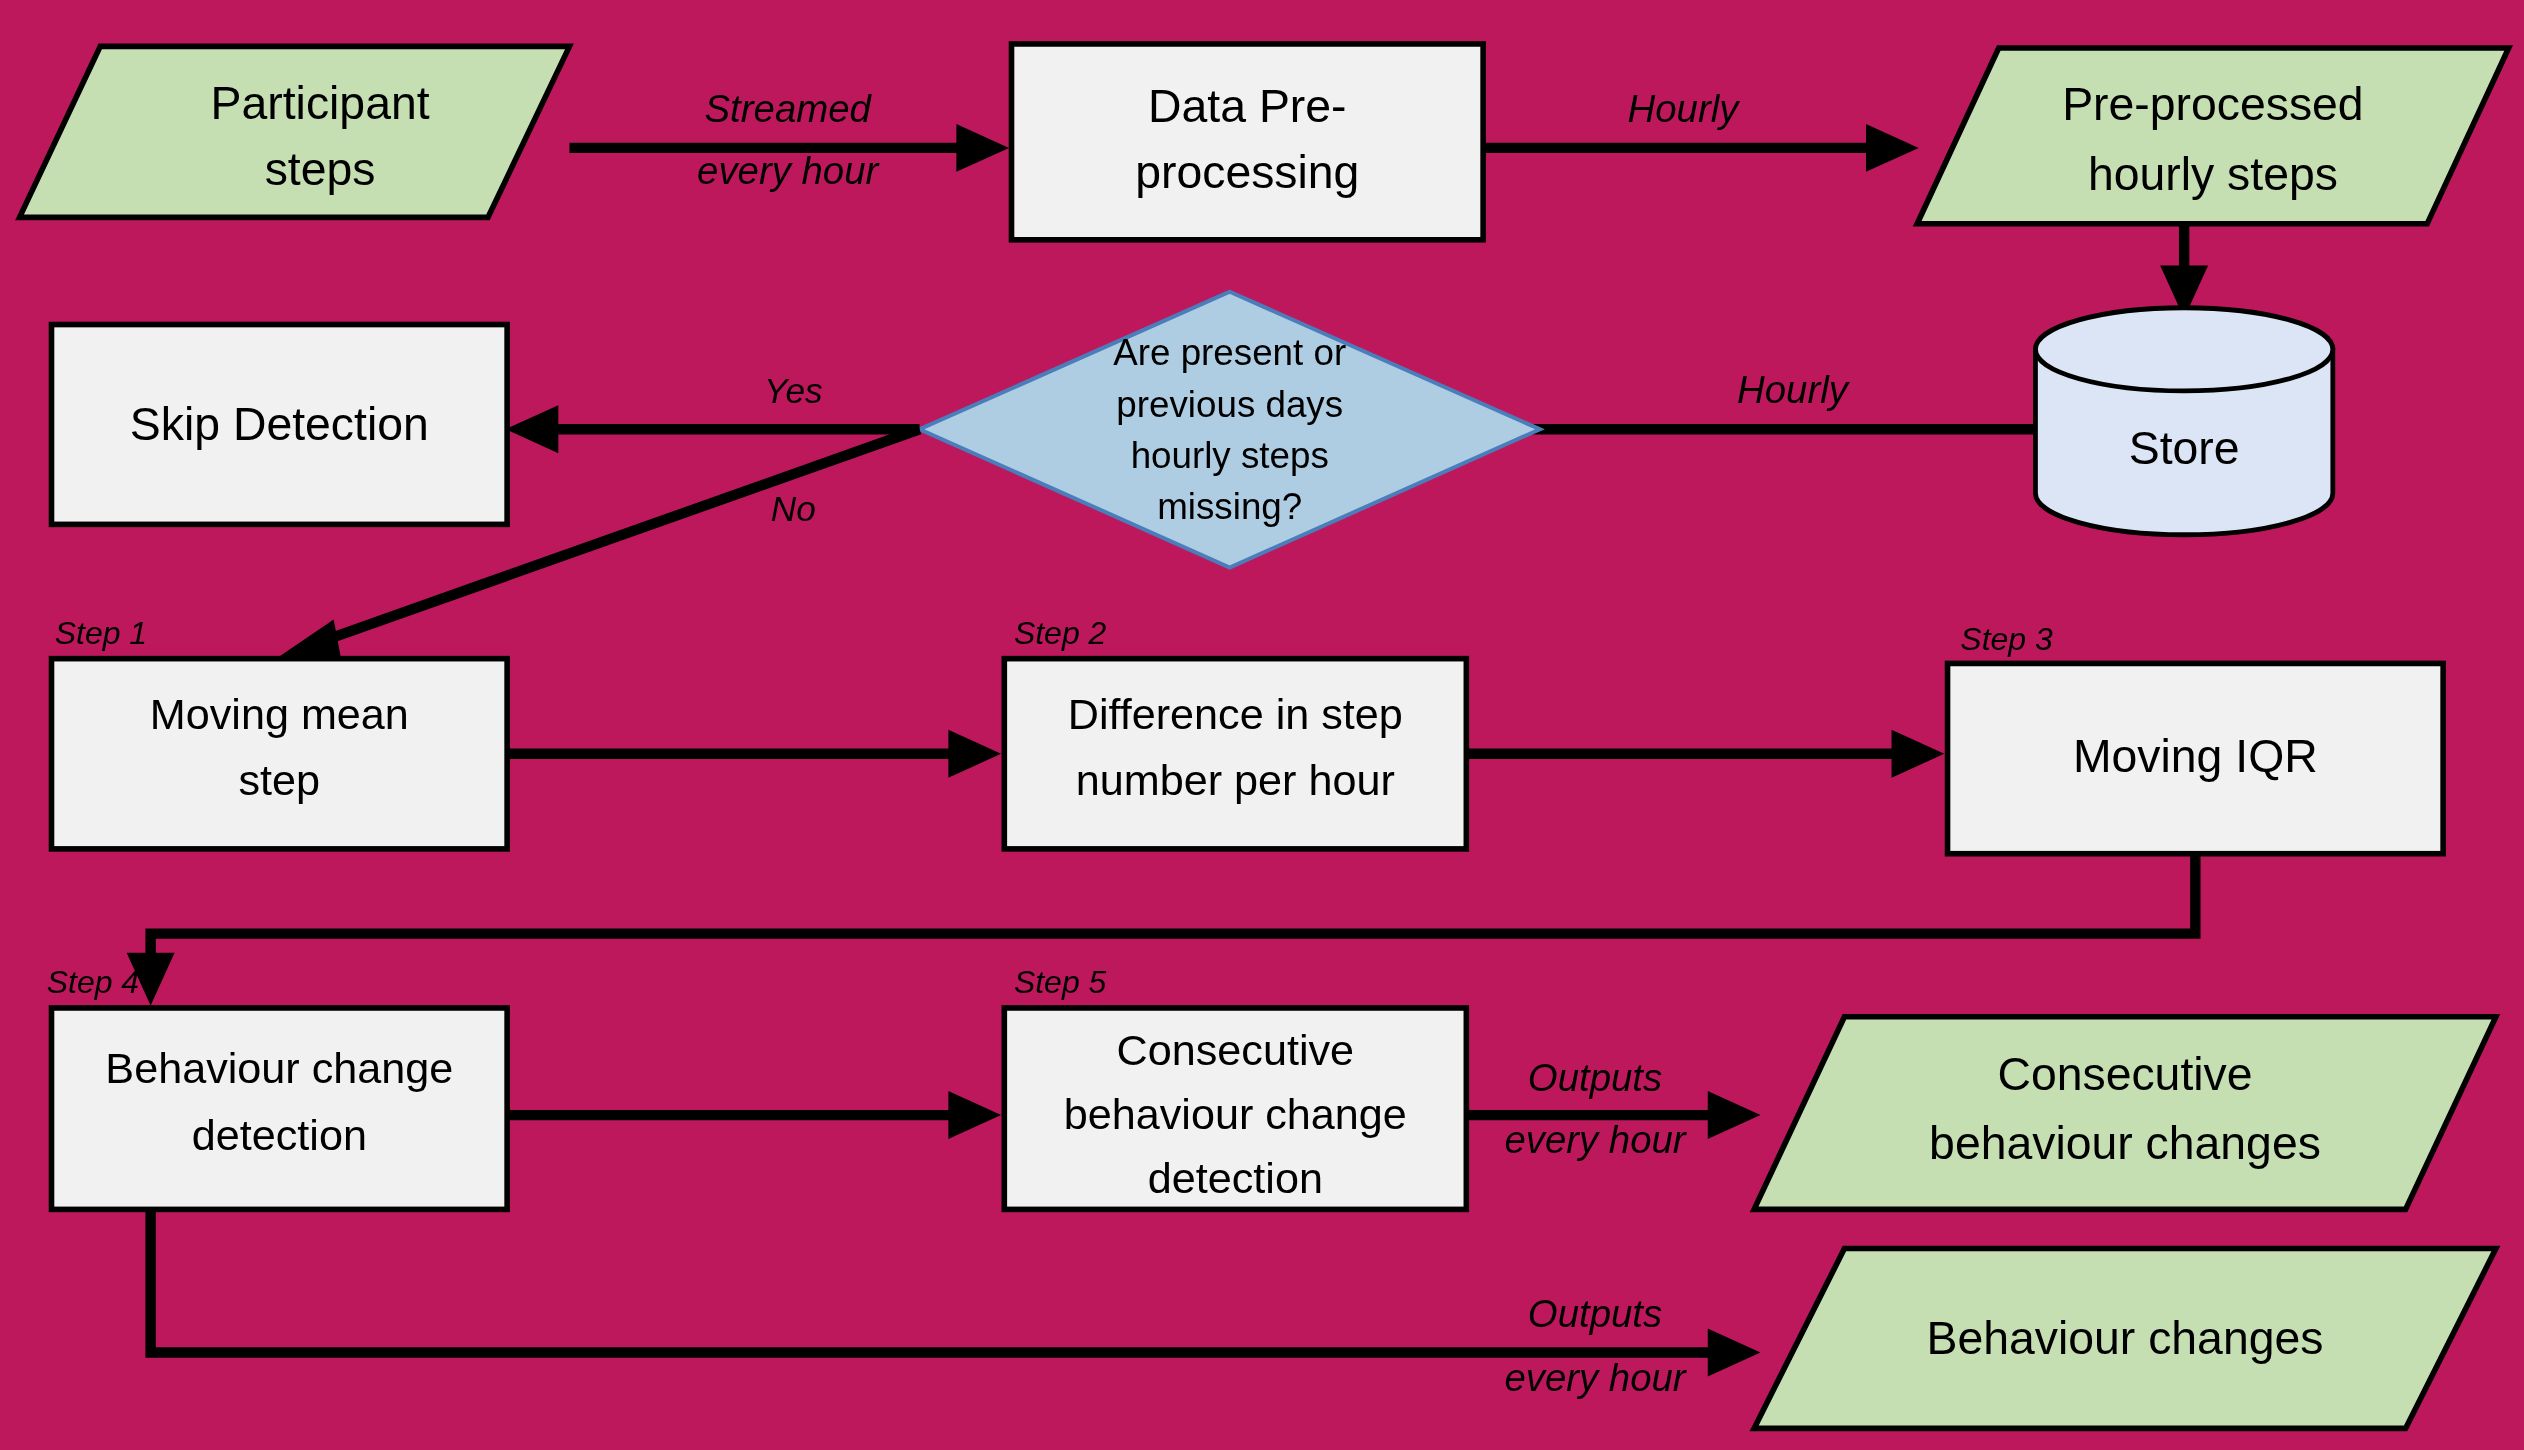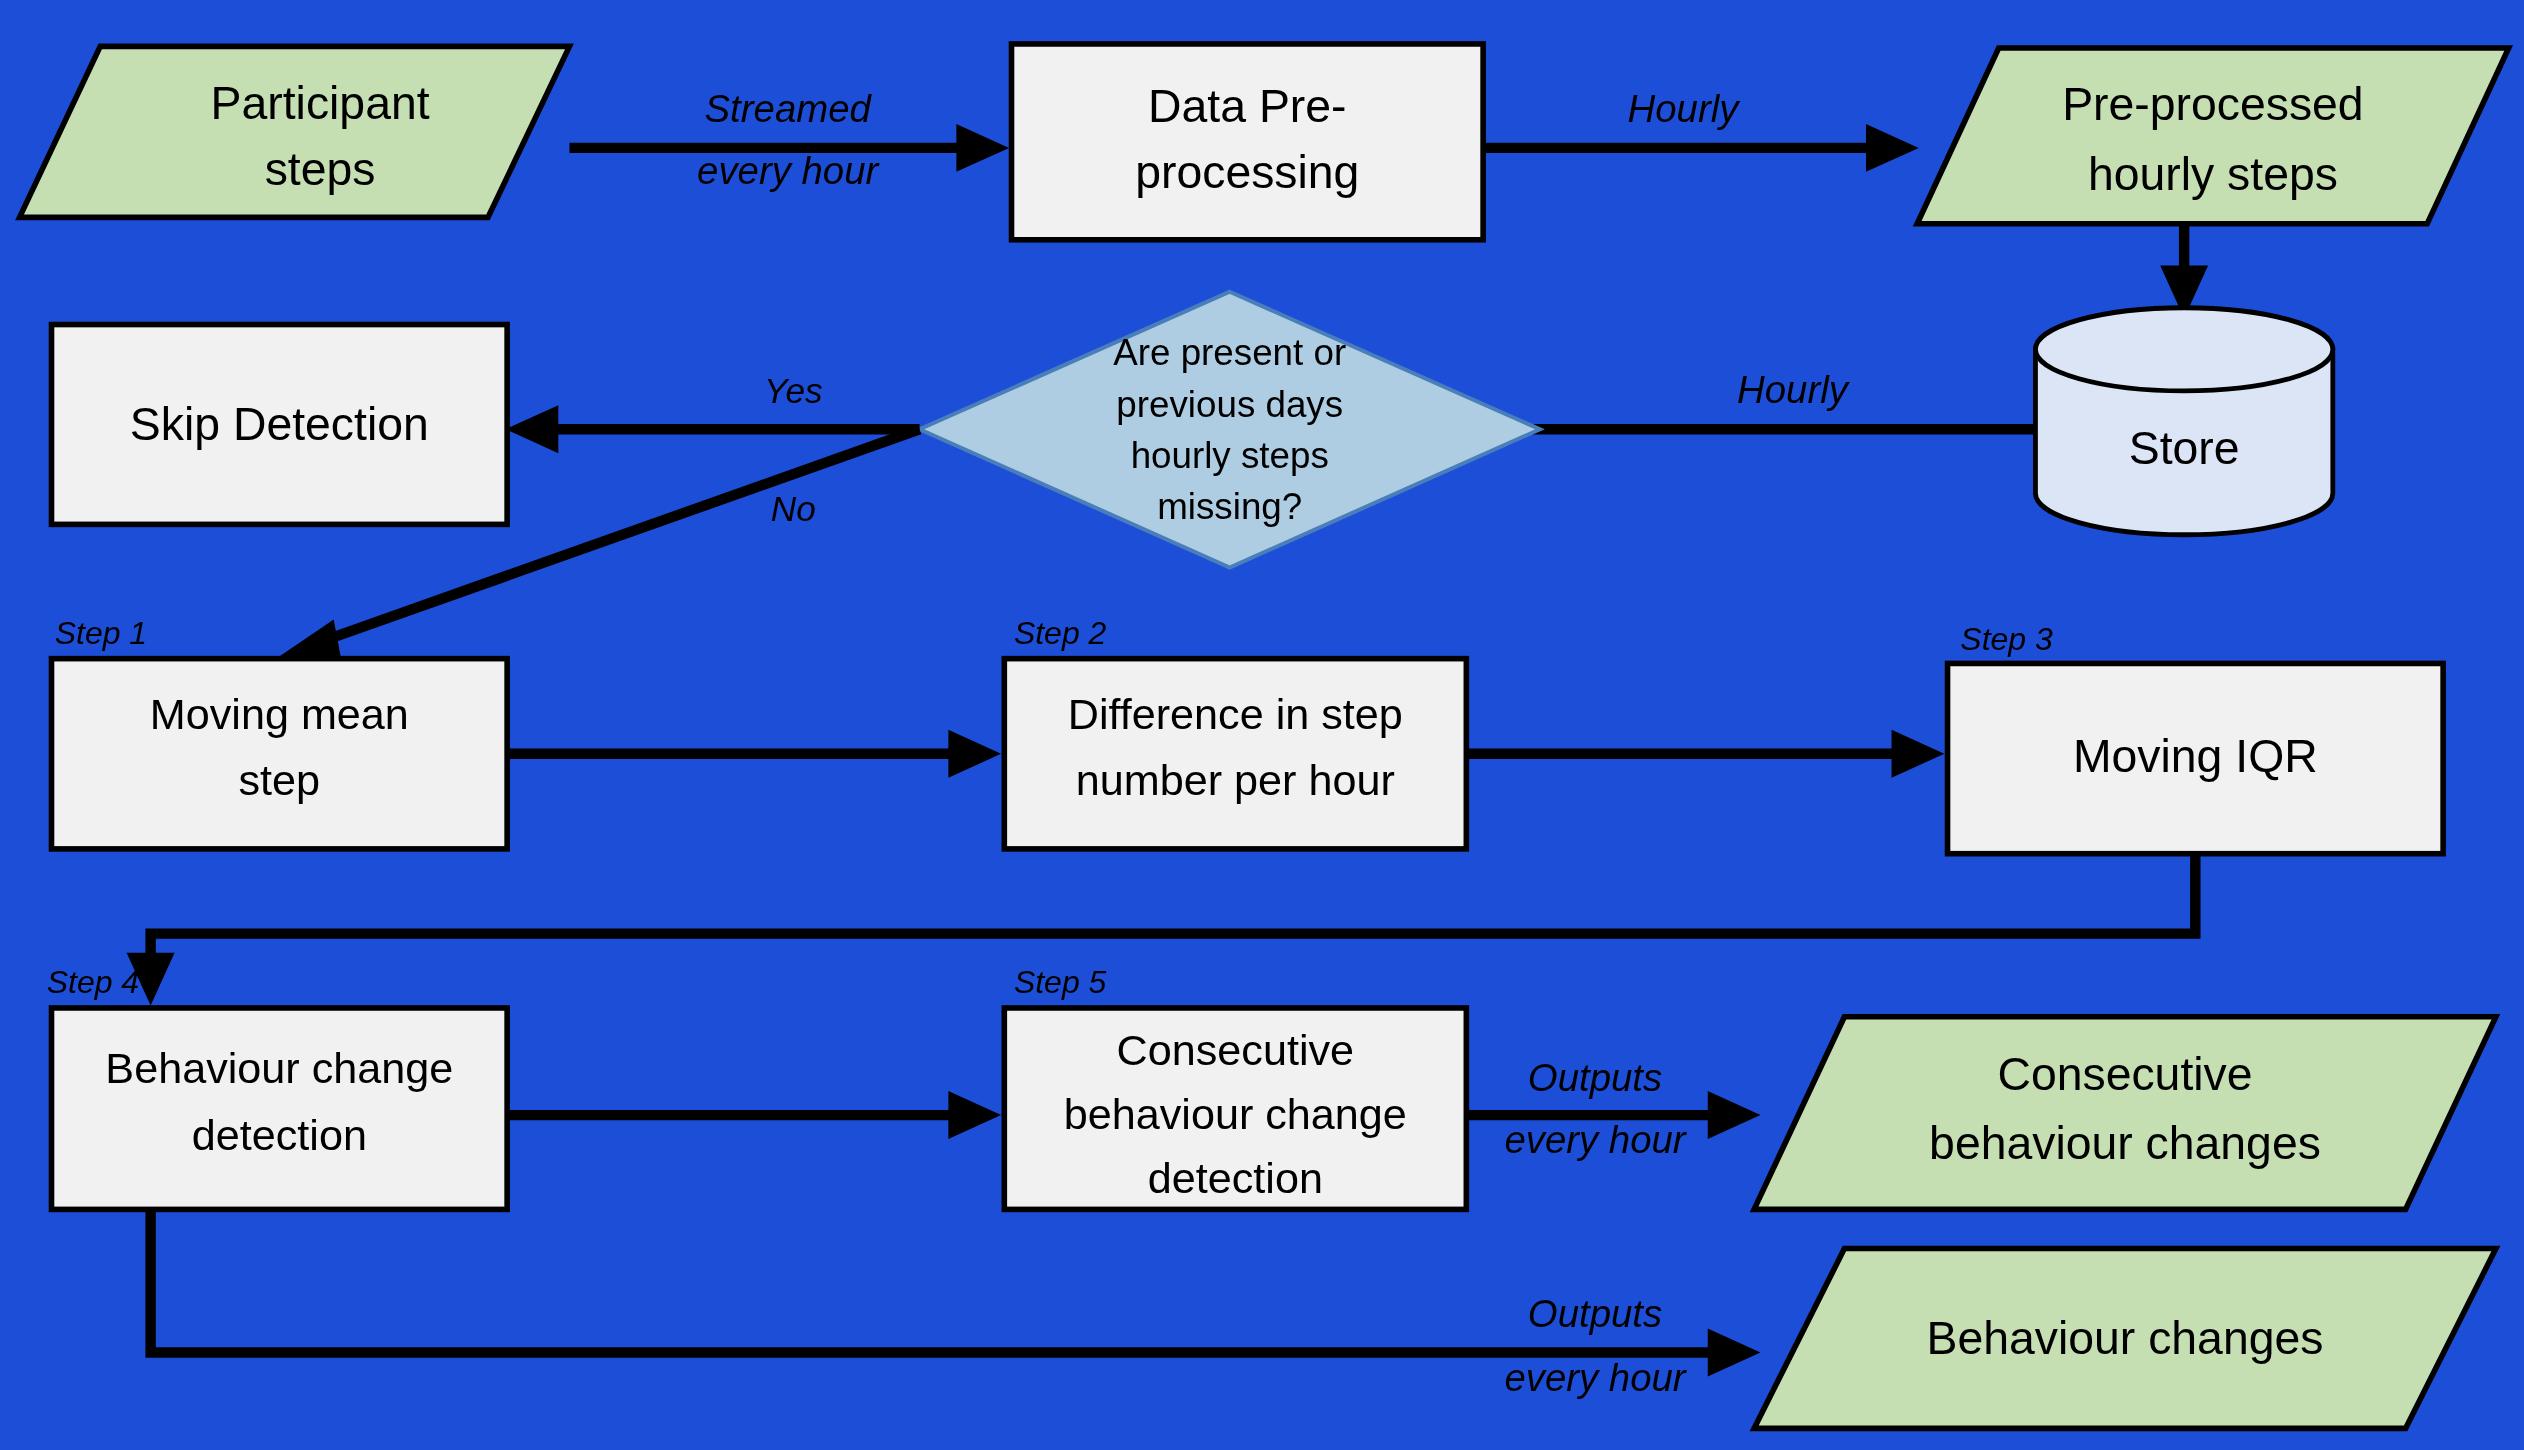--- a/index.html
+++ b/index.html
@@ -10,21 +10,21 @@
   body {
     width: 2525px;
     height: 1450px;
     font-family: "Liberation Sans", sans-serif;
     overflow: hidden;
   }
   #diagram-root {
     position: relative;
     width: 2525px;
     height: 1450px;
-    background: #1d4ed8;
+    background: #be185d;
   }
   svg#flowchart {
     display: block;
     width: 2525px;
     height: 1450px;
   }
   .node-text {
     font-family: "Liberation Sans", sans-serif;
     fill: #000000;
     text-anchor: middle;

